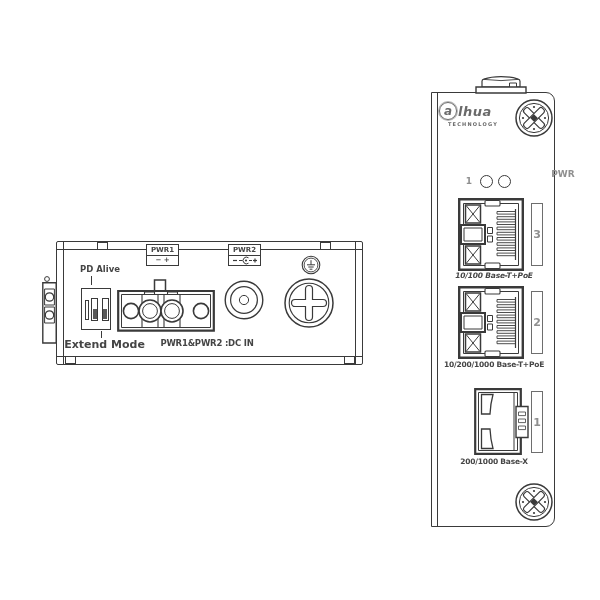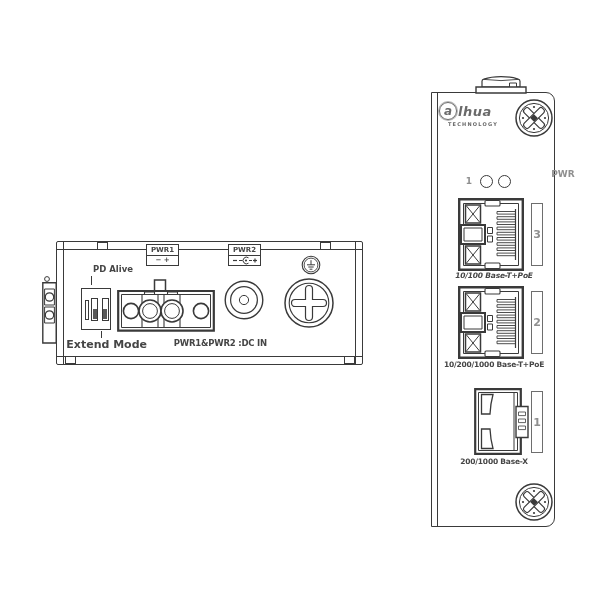--- a/index.html
+++ b/index.html
@@ -25,21 +25,21 @@
   #left-dev{
     left:56px;top:241px;width:305px;height:122px;
     border:1.4px solid var(--line);border-radius:2px;
   }
   .strip-t{left:0;right:0;top:0;height:7px;border-bottom:1px solid var(--line);}
   .strip-b{left:0;right:0;bottom:0;height:7px;border-top:1px solid var(--line);}
   .strip-l{left:0;top:0;bottom:0;width:6px;border-right:1px solid var(--line);}
   .strip-r{right:0;top:0;bottom:0;width:6px;border-left:1px solid var(--line);}
   .notch{width:11px;height:8px;background:#fff;border:1px solid var(--line);box-sizing:border-box;}
 
-  .lbl{font-weight:bold;color:var(--txt);text-align:right;white-space:nowrap;}
+  .lbl{font-weight:bold;color:var(--txt);text-align:center;white-space:nowrap;}
   .tick{width:1px;background:var(--line);}
 
   #dip-box{
     left:24px;top:46px;width:30px;height:42px;
     border:1.5px solid var(--line);box-sizing:border-box;background:#fff;
   }
   .dip-slot{border:1px solid var(--line);box-sizing:border-box;background:#fff;}
   .dip-handle{background:#5a5a5a;}
 
   .pwr-box{

